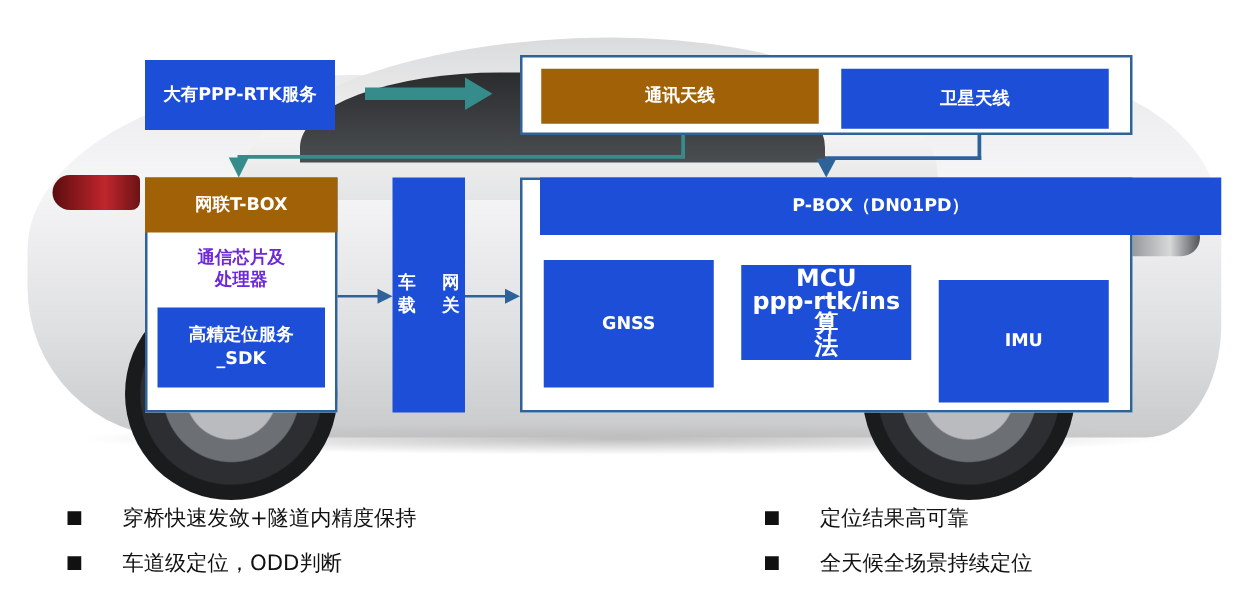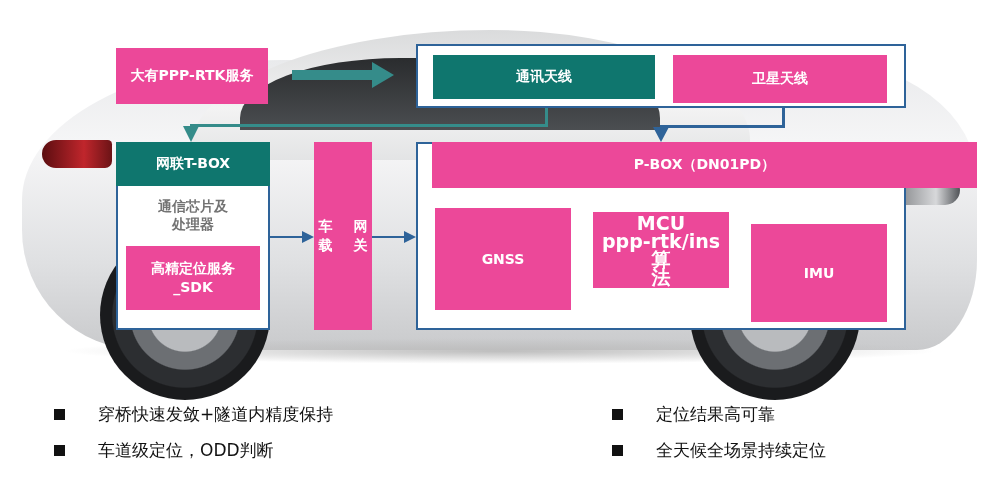--- a/index.html
+++ b/index.html
@@ -17,34 +17,34 @@
               background:linear-gradient(90deg,#5b0d10,#c0262c 60%,#6b1316);}
   .head-light{left:900px;top:175px;width:60px;height:30px;border-radius:6px 20px 20px 6px;
               background:linear-gradient(90deg,#8a8c8f,#d7d8da 60%,#505357);}
   .wheel{width:170px;height:170px;border-radius:50%;
          background:radial-gradient(circle,#b9bbbe 0 30%,#6c6f73 31% 45%,#2c2e31 46% 60%,#1a1b1d 61%);}
   .wheel.rear{left:100px;top:230px;}
   .wheel.front{left:690px;top:230px;}
   .shadow{left:60px;top:338px;width:880px;height:26px;border-radius:50%;
           background:radial-gradient(ellipse,#bdbdbd 0%,rgba(255,255,255,0) 70%);}
 
-  .blue{background:#ec4899;color:#fff;}
-  .teal{background:#0f766e;color:#fff;}
+  .blue{background:#1d4ed8;color:#fff;}
+  .teal{background:#a16207;color:#fff;}
   .bold{font-weight:bold;}
   .center{display:flex;align-items:center;justify-content:center;text-align:center;}
   .white-frame{background:#ffffff;border:2px solid #2e6399;}
 
   .ppp{left:116px;top:48px;width:152px;height:56px;font-size:14px;}
   .antenna-frame{left:416px;top:44px;width:490px;height:64px;}
   .comm-ant{left:433px;top:55px;width:222px;height:44px;font-size:14px;}
   .sat-ant{left:673px;top:55px;width:214px;height:48px;font-size:14px;}
 
   .tbox-frame{left:116px;top:142px;width:154px;height:188px;}
   .tbox-head{left:116px;top:142px;width:154px;height:44px;font-size:14px;}
-  .tbox-chip{left:118px;top:188px;width:150px;height:54px;color:#737373;font-size:14px;line-height:18px;}
+  .tbox-chip{left:118px;top:188px;width:150px;height:54px;color:#6d28d9;font-size:14px;line-height:18px;}
   .tbox-sdk{left:126px;top:246px;width:134px;height:64px;font-size:14px;line-height:19px;}
 
   .gateway{left:314px;top:142px;width:58px;height:188px;font-size:14px;line-height:19px;}
 
   .pbox-frame{left:416px;top:142px;width:490px;height:188px;}
   .pbox-head{left:432px;top:142px;width:545px;height:46px;font-size:14px;justify-content:center;}
   .gnss{left:435px;top:208px;width:136px;height:102px;font-size:14px;}
   .mcu{left:593px;top:212px;width:136px;height:76px;font-size:19px;line-height:18px;}
   .imu{left:751px;top:212px;width:136px;height:98px;font-size:14px;margin-top:12px;}
 

